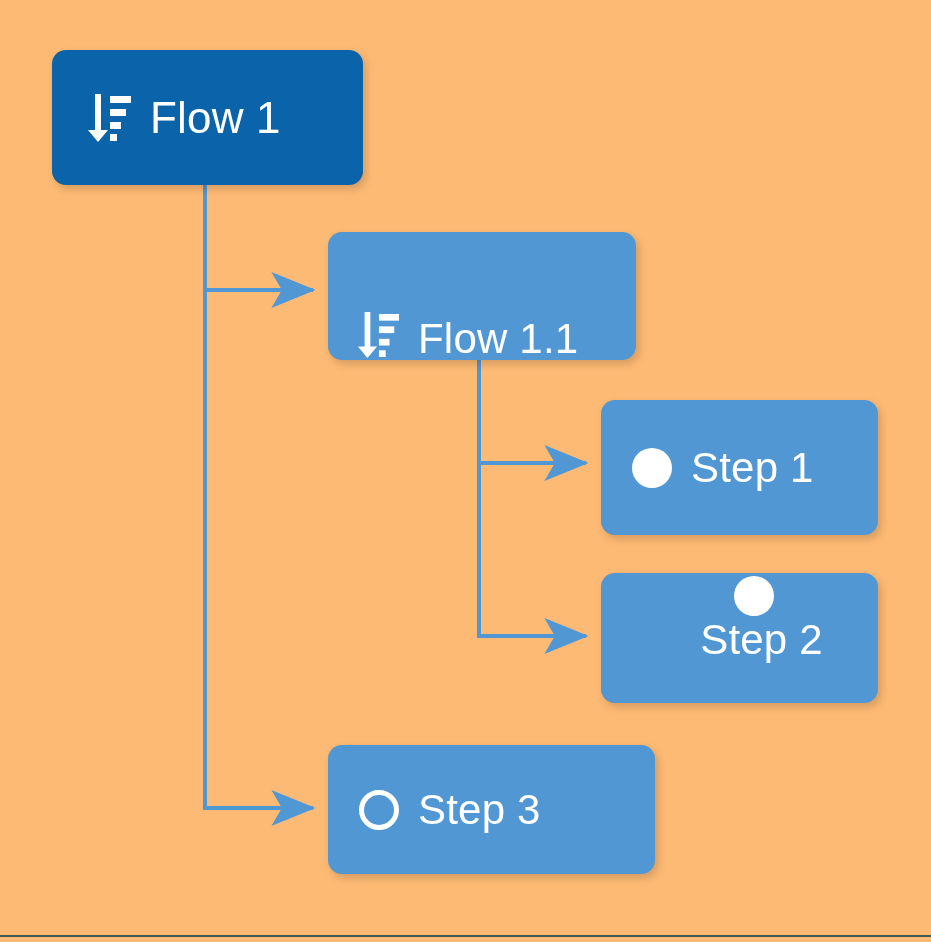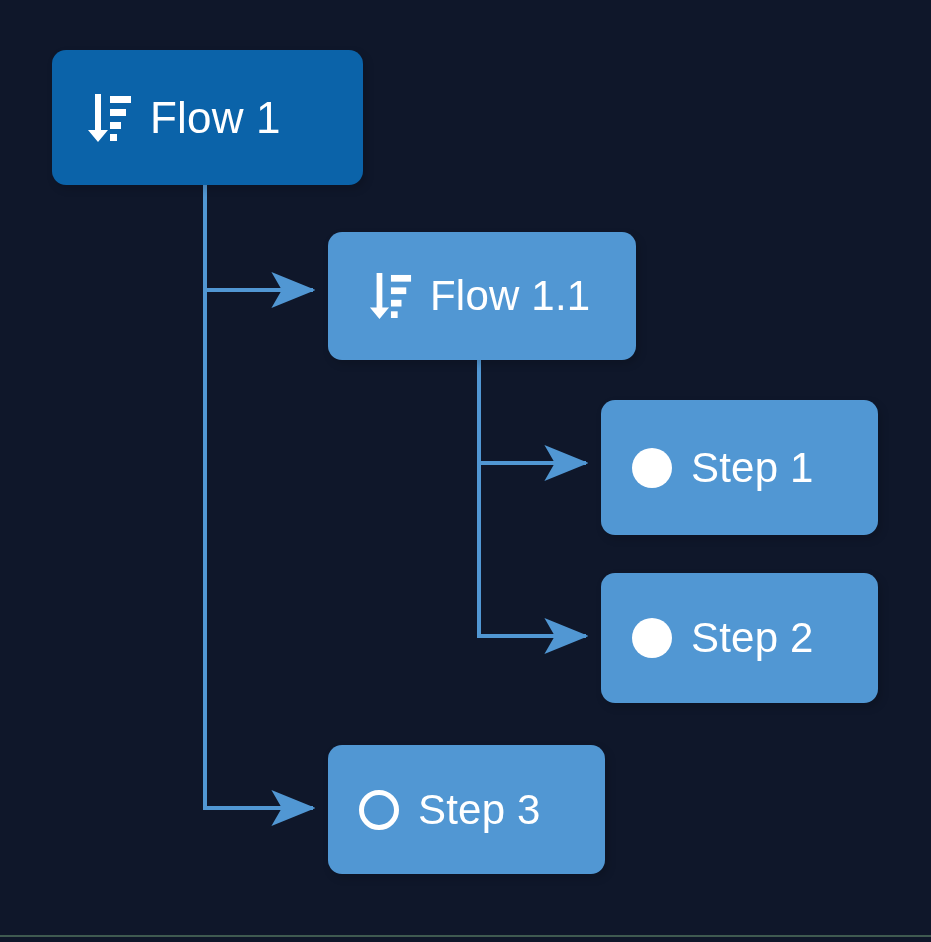--- a/index.html
+++ b/index.html
@@ -8,21 +8,21 @@
     padding: 0;
     background: #ffffff;
   }
   body {
     font-family: "Liberation Sans", sans-serif;
   }
   #canvas {
     position: relative;
     width: 931px;
     height: 942px;
-    background: #0f172a;
+    background: #fdba74;
     overflow: hidden;
   }
   #edge-layer {
     position: absolute;
     left: 0;
     top: 0;
     width: 931px;
     height: 942px;
     pointer-events: none;
   }
@@ -67,45 +67,47 @@
     padding-left: 34px;
   }
   #node-flow-1 .node-icon { width: 46px; height: 52px; }
   #node-flow-1 .node-label { font-size: 44px; margin-left: 18px; }
   
   #node-flow-1-1 {
     left: 328px;
     top: 232px;
     width: 308px;
     height: 128px;
-    padding-left: 40px;
+    padding-left: 28px;
+    align-items: flex-end;
   }
   #node-flow-1-1 .node-icon { width: 44px; height: 50px; }
   #node-flow-1-1 .node-label { font-size: 42px; margin-left: 18px; }
   
   #node-step-1 {
     left: 601px;
     top: 400px;
     width: 277px;
     height: 135px;
     padding-left: 28px;
   }
   
   #node-step-2 {
     left: 601px;
     top: 573px;
     width: 277px;
     height: 130px;
     padding-left: 28px;
+    flex-direction: column;
   }
   
   #node-step-3 {
     left: 328px;
     top: 745px;
-    width: 277px;
+    width: 327px;
     height: 129px;
     padding-left: 28px;
   }
   .node-step .node-icon { width: 46px; height: 46px; }
   .node-step .node-label { font-size: 42px; margin-left: 16px; }
   .dot-filled {
     width: 40px;
     height: 40px;
     border-radius: 50%;
     background: #ffffff;

